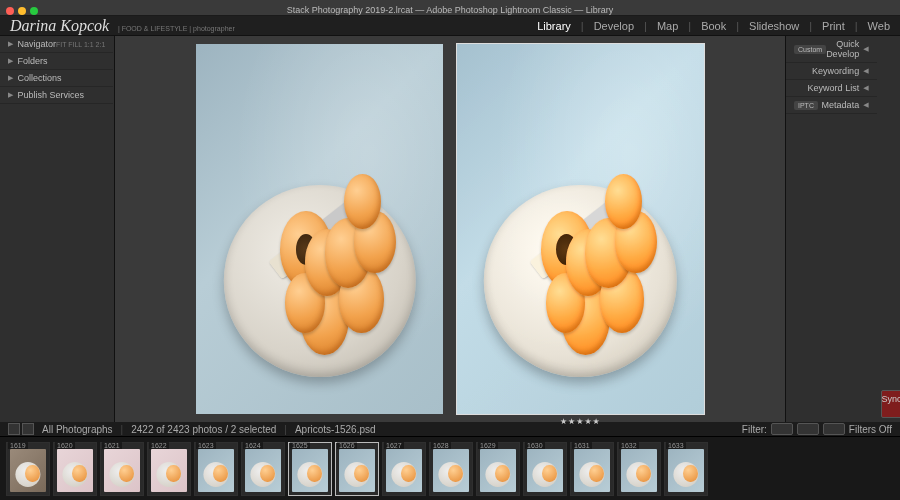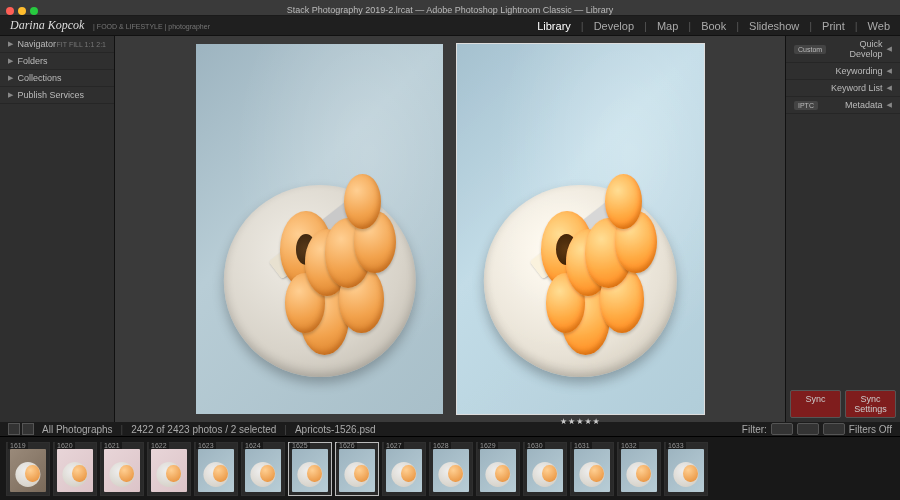--- a/index.html
+++ b/index.html
@@ -3,28 +3,28 @@
 <meta charset="utf-8">
 <style>
 *{margin:0;padding:0;box-sizing:border-box;font-family:"Helvetica Neue",Arial,sans-serif;user-select:none}
 body{width:900px;height:500px;background:#2a2a2a;color:#b8b8b8;font-size:10px;overflow:hidden;display:flex;flex-direction:column}
 .titlebar{height:16px;background:#3a3a3a;display:flex;align-items:flex-end;padding:0 6px;font-size:9px;color:#aaa;position:relative;border-bottom:1px solid #1a1a1a}
 .dots{display:flex;gap:4px}
 .dot{width:8px;height:8px;border-radius:50%}
 .dot.r{background:#ff5f56}.dot.y{background:#ffbd2e}.dot.g{background:#27c93f}
 .titlebar .title{position:absolute;left:50%;transform:translateX(-50%);color:#bbb}
 .identity{height:20px;background:#1f1f1f;display:flex;align-items:center;padding:0 10px;justify-content:space-between;border-bottom:1px solid #111}
-.brand{font-family:cursive;font-size:12px;font-style:italic;color:#ddd}
+.brand{font-family:cursive;font-size:16px;font-style:italic;color:#ddd}
 .tagline{font-size:7px;color:#777;margin-left:6px}
 .modules{display:flex;gap:10px;font-size:11px;color:#aaa}
 .modules span{cursor:pointer}
 .modules span.active{color:#fff;font-weight:400}
 .modules .sep{color:#555}
 .content{flex:1;display:flex;min-height:0}
-.panel{width:115px;background:#2f2f2f;display:flex;flex-direction:column;font-size:9px}
+.panel{width:115px;background:#2f2f2f;display:flex;flex-direction:row;font-size:9px}
 .panel.left{border-right:1px solid #111}
 .panel.right{border-left:1px solid #111}
 .prow{display:flex;align-items:center;padding:3px 8px;color:#bbb;cursor:pointer;border-bottom:1px solid #262626}
 .prow .tri{margin-right:4px;font-size:7px;color:#888}
 .panel.right .prow{justify-content:flex-end;text-align:right}
 .panel.right .tri{margin-left:4px;margin-right:0}
 .pbtns{margin-top:auto;display:flex;gap:4px;padding:4px}
 .pbtn{flex:1;background:#7f1d1d;border:1px solid #555;color:#ccc;font-size:9px;padding:3px 0;text-align:center;cursor:pointer;border-radius:2px}
 .panel.right .pbtn.half{flex:1}
 .viewer{flex:1;background:#3a3a3a;display:flex;align-items:center;justify-content:center;gap:14px;padding:8px 6px;position:relative}

